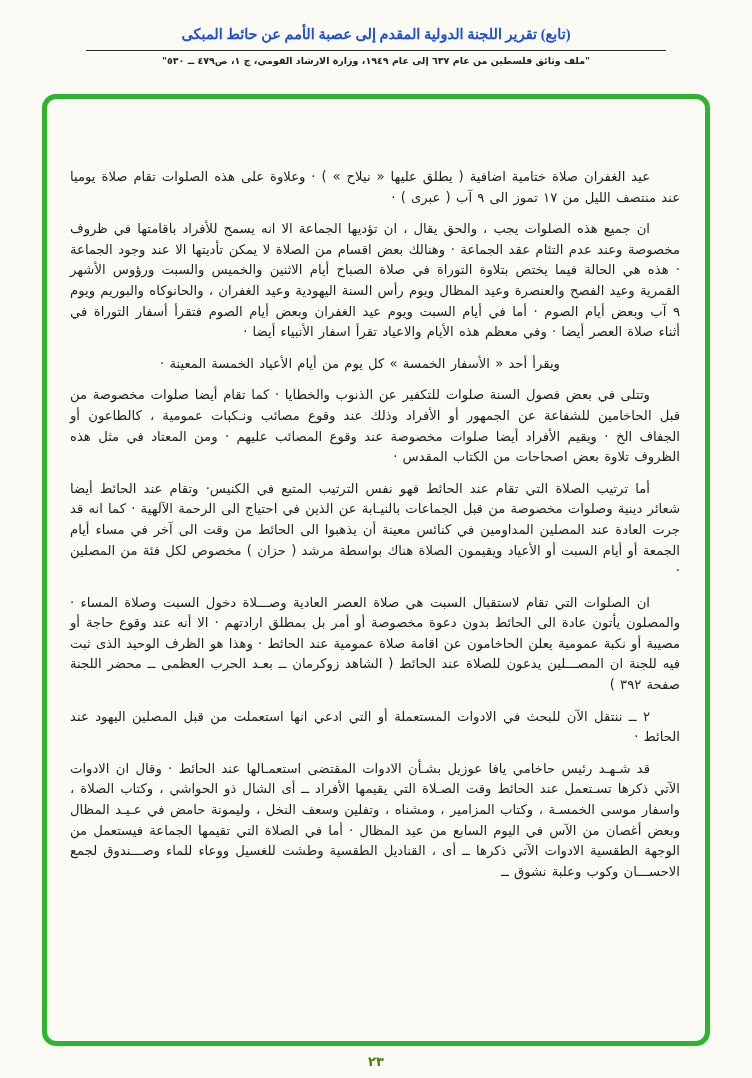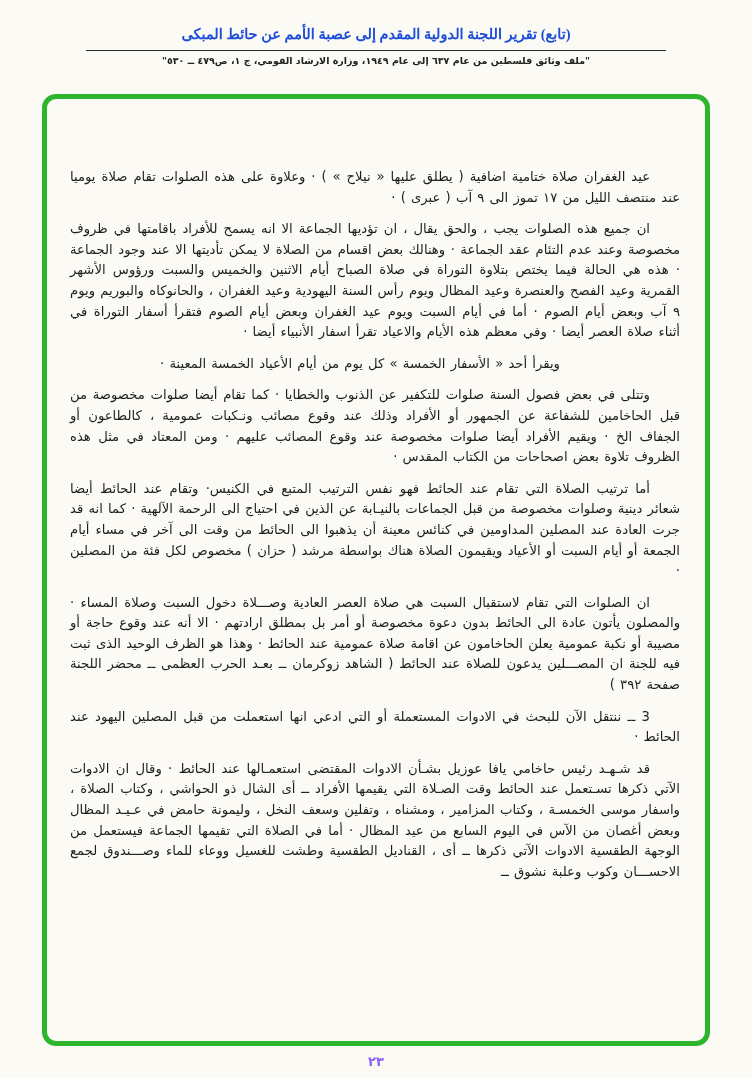--- a/index.html
+++ b/index.html
@@ -77,21 +77,21 @@
   .page-footer {
     position: absolute;
     bottom: 8px;
     left: 0;
     width: 100%;
     text-align: center;
   }
   .page-number {
     font-size: 13px;
     font-weight: bold;
-    color: #8b5cf6;
+    color: #4d7c0f;
     margin-top: 45px;
   }
 </style>
 </head>
 <body>
 
 <div class="scan-page">
 
   <div class="doc-header">
     <div class="doc-title">(تابع) تقرير اللجنة الدولية المقدم إلى عصبة الأمم عن حائط المبكى</div>
@@ -101,21 +101,21 @@
 
   <div class="highlight-box"></div>
 
   <div class="body-text">
     <p>عيد الغفران صلاة ختامية اضافية ( يطلق عليها « نيلاح » ) · وعلاوة على هذه الصلوات تقام صلاة يوميا عند منتصف الليل من ١٧ تموز الى ٩ آب ( عبرى ) ·</p>
     <p>ان جميع هذه الصلوات يجب ، والحق يقال ، ان تؤديها الجماعة الا انه يسمح للأفراد باقامتها في ظروف مخصوصة وعند عدم التئام عقد الجماعة · وهنالك بعض اقسام من الصلاة لا يمكن تأديتها الا عند وجود الجماعة · هذه هي الحالة فيما يختص بتلاوة التوراة في صلاة الصباح أيام الاثنين والخميس والسبت ورؤوس الأشهر القمرية وعيد الفصح والعنصرة وعيد المظال ويوم رأس السنة اليهودية وعيد الغفران ، والحانوكاه والبوريم ويوم ٩ آب وبعض أيام الصوم · أما في أيام السبت ويوم عيد الغفران وبعض أيام الصوم فتقرأ أسفار التوراة في أثناء صلاة العصر أيضا · وفي معظم هذه الأيام والاعياد تقرأ اسفار الأنبياء أيضا ·</p>
     <p class="single-line">ويقرأ أحد « الأسفار الخمسة » كل يوم من أيام الأعياد الخمسة المعينة ·</p>
     <p>وتتلى في بعض فصول السنة صلوات للتكفير عن الذنوب والخطايا · كما تقام أيضا صلوات مخصوصة من قبل الحاخامين للشفاعة عن الجمهور أو الأفراد وذلك عند وقوع مصائب ونـكبات عمومية ، كالطاعون أو الجفاف الخ · ويقيم الأفراد أيضا صلوات مخصوصة عند وقوع المصائب عليهم · ومن المعتاد في مثل هذه الظروف تلاوة بعض اصحاحات من الكتاب المقدس ·</p>
     <p>أما ترتيب الصلاة التي تقام عند الحائط فهو نفس الترتيب المتبع في الكنيس· وتقام عند الحائط أيضا شعائر دينية وصلوات مخصوصة من قبل الجماعات بالنيـابة عن الذين في احتياج الى الرحمة الآلهية · كما انه قد جرت العادة عند المصلين المداومين في كنائس معينة أن يذهبوا الى الحائط من وقت الى آخر في مساء أيام الجمعة أو أيام السبت أو الأعياد ويقيمون الصلاة هناك بواسطة مرشد ( حزان ) مخصوص لكل فئة من المصلين ·</p>
     <p>ان الصلوات التي تقام لاستقبال السبت هي صلاة العصر العادية وصـــلاة دخول السبت وصلاة المساء · والمصلون يأتون عادة الى الحائط بدون دعوة مخصوصة أو أمر بل بمطلق ارادتهم · الا أنه عند وقوع حاجة أو مصيبة أو نكبة عمومية يعلن الحاخامون عن اقامة صلاة عمومية عند الحائط · وهذا هو الظرف الوحيد الذى ثبت فيه للجنة ان المصـــلين يدعون للصلاة عند الحائط ( الشاهد زوكرمان ــ بعـد الحرب العظمى ــ محضر اللجنة صفحة ٣٩٢ )</p>
-    <p>3 ــ ننتقل الآن للبحث في الادوات المستعملة أو التي ادعي انها استعملت من قبل المصلين اليهود عند الحائط ·</p>
+    <p>٢ ــ ننتقل الآن للبحث في الادوات المستعملة أو التي ادعي انها استعملت من قبل المصلين اليهود عند الحائط ·</p>
     <p>قد شـهـد رئيس حاخامي يافا عوزيل بشـأن الادوات المقتضى استعمـالها عند الحائط · وقال ان الادوات الآتي ذكرها تسـتعمل عند الحائط وقت الصـلاة التي يقيمها الأفراد ــ أى الشال ذو الحواشي ، وكتاب الصلاة ، واسفار موسى الخمسـة ، وكتاب المزامير ، ومشناه ، وتفلين وسعف النخل ، وليمونة حامض في عـيـد المظال وبعض أغصان من الآس في اليوم السابع من عيد المظال · أما في الصلاة التي تقيمها الجماعة فيستعمل من الوجهة الطقسية الادوات الآتي ذكرها ــ أى ، القناديل الطقسية وطشت للغسيل ووعاء للماء وصـــندوق لجمع الاحســـان وكوب وعلبة نشوق ــ</p>
   </div>
 
   <div class="page-footer">
     <span class="page-number">٢٣</span>
   </div>
 
 </div>
 
 </body></html>

